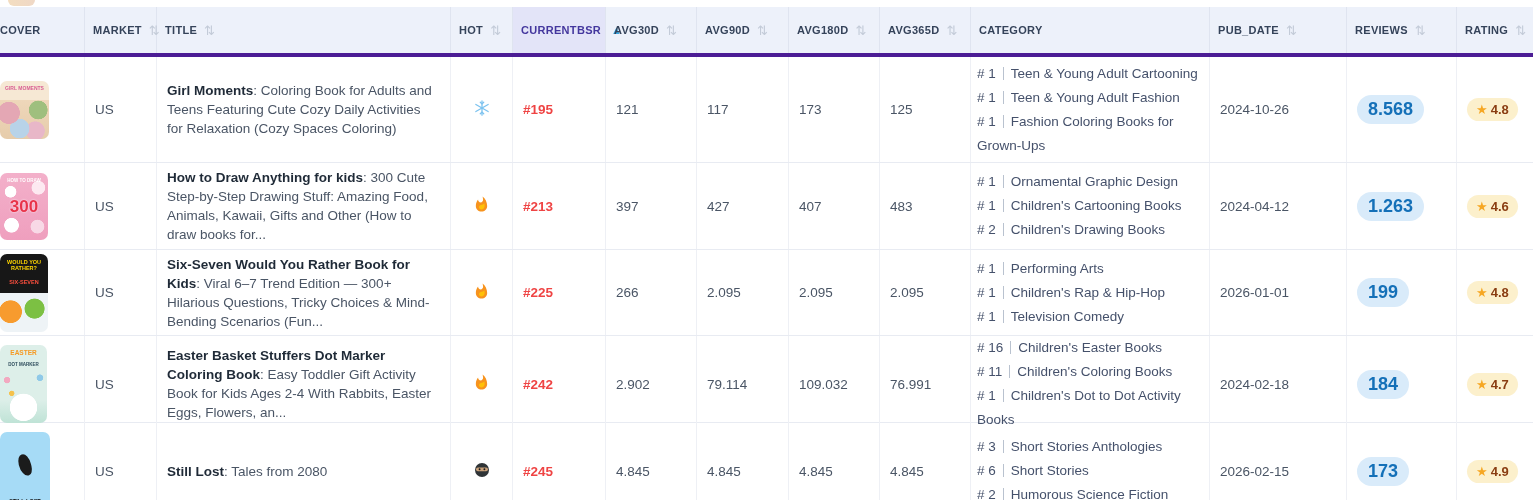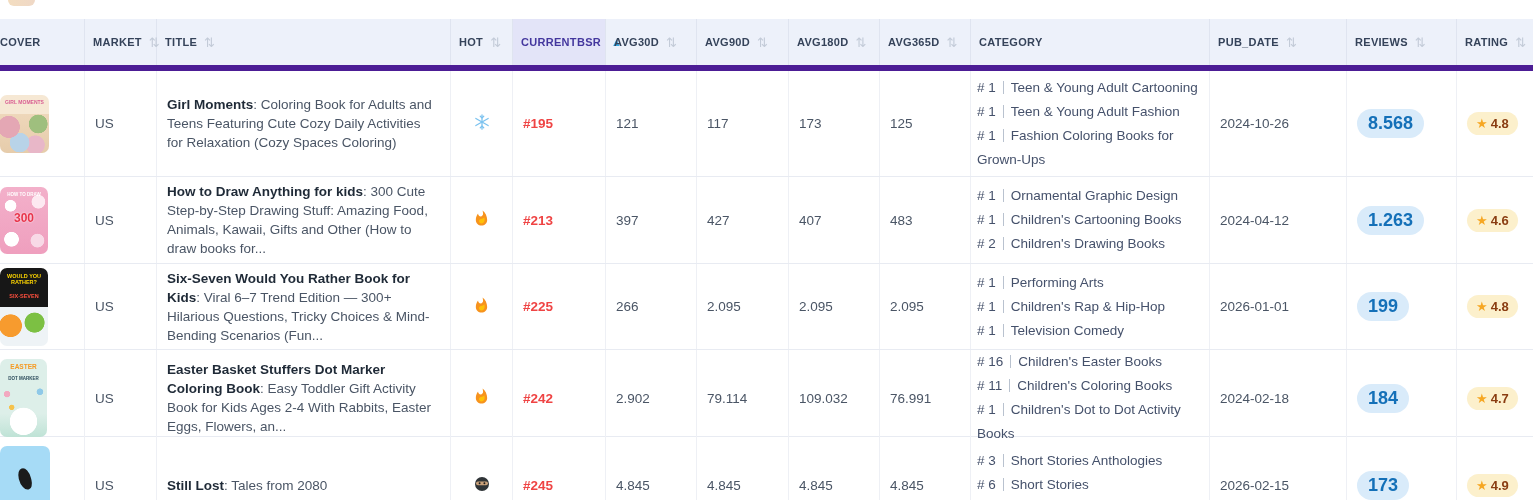--- a/index.html
+++ b/index.html
@@ -6,21 +6,21 @@
   .page{
     position:relative;width:1533px;height:500px;overflow:hidden;background:#fff;
     font-family:"Liberation Sans","DejaVu Sans",sans-serif;color:#4a5565;
   }
   .top-strip{position:relative;height:7px;background:#fff;}
   .partial-above{position:absolute;left:8px;top:-6px;width:27px;height:12px;border-radius:6px;
     background:linear-gradient(90deg,#f3ddc0,#efd8c6);}
   
   .thead,.tr{display:grid;grid-template-columns:85px 72px 294px 62px 93px 91px 92px 91px 91px 239px 137px 110px 76px;}
   
-  .thead{height:46px;background:#edf1fa;border-bottom:6px solid #4c1d95;margin-top:12px;}
+  .thead{height:46px;background:#edf1fa;border-bottom:4px solid #4c1d95;}
   .th{display:flex;align-items:center;padding:0 8px;border-right:1px solid #dfe4f0;
       font-size:11px;font-weight:700;letter-spacing:.3px;color:#35435a;}
   .th:last-child{border-right:none;text-align:right;}
   .th.c-cover{padding-left:0;}
   .th .hl{white-space:nowrap;}
   .hl2{display:flex;flex-direction:row;line-height:12.5px;}
   .sort-icon{margin-left:7px;font-size:13px;color:#c3cbd8;font-weight:400;}
   .th-active{background:#e3e4f8;color:#44379e;}
   .sort-asc{margin-left:10px;font-size:11px;color:#35a9e4;}
   
@@ -54,21 +54,21 @@
     radial-gradient(circle at 72% 86%,#e8b7c8 0 15%,transparent 16%),
     linear-gradient(180deg,#f6e8d4 0 32%,#eed7ba 32%,#e6ccab 100%);}
   .cover-0 .cl1{top:4px;font-size:5px;color:#d95f93;}
   .cover-1{width:48px;height:67px;background:
     radial-gradient(circle at 22% 28%,#fff 0 9%,transparent 10%),
     radial-gradient(circle at 80% 22%,#fde9f1 0 10%,transparent 11%),
     radial-gradient(circle at 24% 78%,#fff 0 11%,transparent 12%),
     radial-gradient(circle at 78% 80%,#f8d9e6 0 10%,transparent 11%),
     linear-gradient(180deg,#f3b0ca,#ef9fbe);}
   .cover-1 .cl1{top:5px;font-size:4.5px;color:#fff;}
-  .cover-1 .cl2{top:24px;font-size:12px;color:#e8334a;text-shadow:0 0 2px #fff;}
+  .cover-1 .cl2{top:24px;font-size:17px;color:#e8334a;text-shadow:0 0 2px #fff;}
   .cover-2{width:48px;height:78px;background:
     radial-gradient(circle at 22% 74%,#f79b2e 0 16%,transparent 17%),
     radial-gradient(circle at 72% 70%,#7cc043 0 15%,transparent 16%),
     linear-gradient(180deg,#171717 0 50%,#eef3f6 50% 100%);}
   .cover-2 .cl1{top:5px;font-size:5.5px;color:#ffd600;line-height:1.2;}
   .cover-2 .cl2{top:25px;font-size:5.5px;color:#ff4f3e;}
   .cover-3{width:47px;height:78px;background:
     radial-gradient(circle at 50% 80%,#fff 0 20%,transparent 21%),
     radial-gradient(circle at 15% 45%,#f2a9c0 0 5%,transparent 6%),
     radial-gradient(circle at 85% 42%,#8fc9e8 0 5%,transparent 6%),

